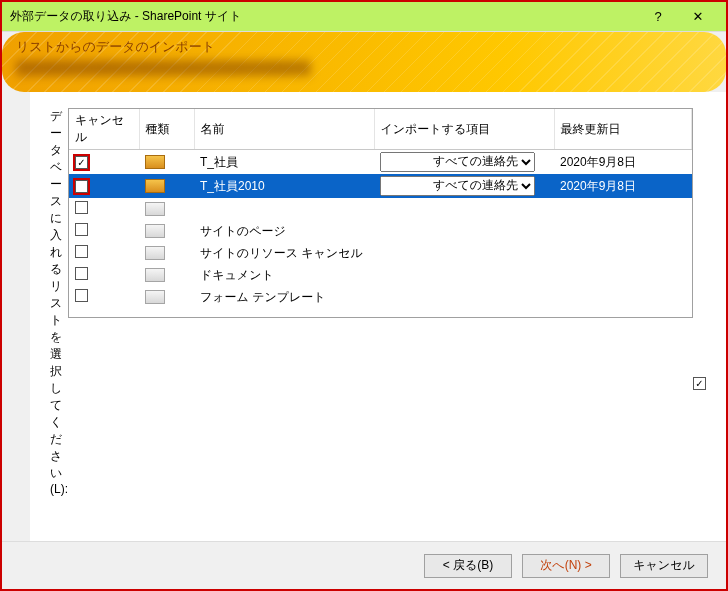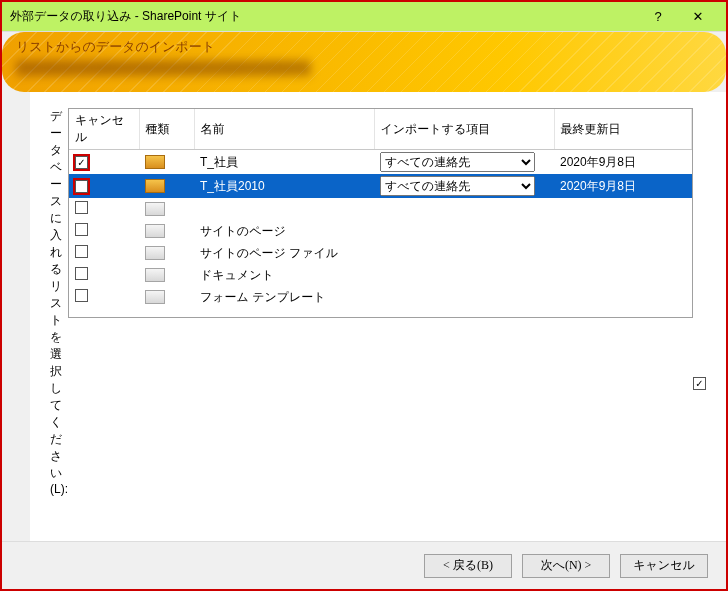--- a/index.html
+++ b/index.html
@@ -99,23 +99,24 @@
     .cb {
       width: 13px; height: 13px;
       border: 1px solid #555;
       display: inline-flex; align-items: center; justify-content: center;
       background: #fff;
       font-size: 10px; line-height: 1;
     }
     .cb-hi { box-shadow: 0 0 0 2px #c00; }
     select.items-select {
       width: 155px;
-      font-family: Liberation Sans, sans-serif;
+      font-family: Liberation Mono, monospace;
       font-size: 12px;
       height: 20px;
+      text-align: right;
     }
     .ref-row {
       margin-top: 120px;
       display: flex;
       align-items: center;
       gap: 6px;
     }
     .footer {
       height: 48px;
       background: #f0f0f0;
@@ -124,25 +125,25 @@
       justify-content: flex-end;
       align-items: center;
       gap: 10px;
       padding: 0 18px;
     }
     .btn {
       min-width: 88px;
       height: 24px;
       border: 1px solid #a0a0a0;
       background: #e8e8e8;
-      font-family: Liberation Serif, serif;
+      font-family: Liberation Sans, sans-serif;
       font-size: 12px;
       padding: 0 12px;
     }
-    .btn:disabled { color: #000000; }
+    .btn:disabled { color: #c2410c; }
     .btn-ok-wrap {
       position: relative;
       display: inline-block;
     }
     .ok-ring {
       position: absolute;
       inset: -5px -8px;
       border: 2px solid #c00;
       border-radius: 50%;
       pointer-events: none;
@@ -210,21 +211,21 @@
           <tr>
             <td><span class="cb"></span></td>
             <td><span class="type-icon type-list"></span></td>
             <td>サイトのページ</td>
             <td></td>
             <td></td>
           </tr>
           <tr>
             <td><span class="cb"></span></td>
             <td><span class="type-icon type-list"></span></td>
-            <td>サイトのページ ファイル</td>
+            <td>サイトのリソース キャンセル</td>
             <td></td>
             <td></td>
           </tr>
           <tr>
             <td><span class="cb"></span></td>
             <td><span class="type-icon type-list"></span></td>
             <td>ドキュメント</td>
             <td></td>
             <td></td>
           </tr>

